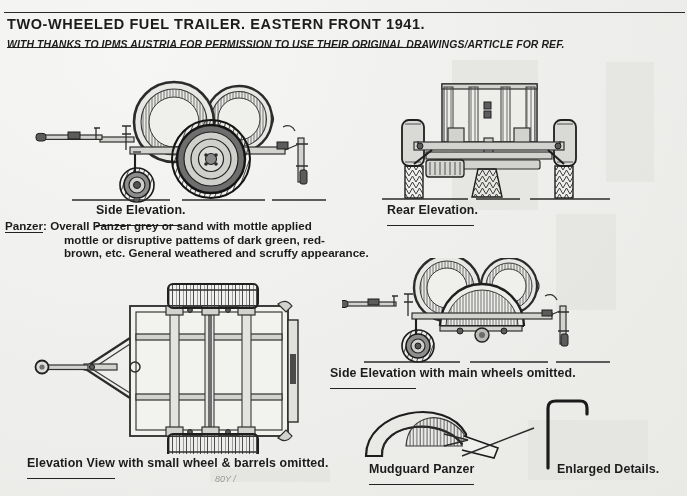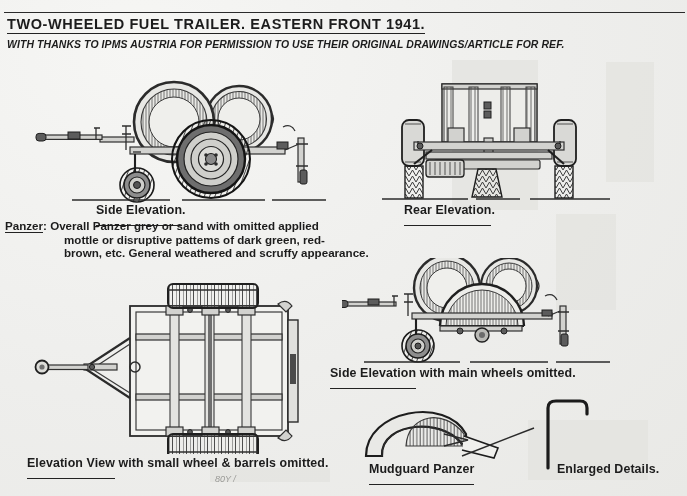--- a/index.html
+++ b/index.html
@@ -28,21 +28,21 @@
     position:absolute;left:4px;right:2px;height:0;
     border-top:1.6px solid #2b2b2b;
   }
   .rule.top{top:12px;}
 
   .title{
     position:absolute;left:7px;top:16px;
     font-size:14.5px;font-weight:bold;letter-spacing:.6px;
     white-space:nowrap;
     border-bottom:1.3px solid #222;
-    padding-bottom:1px;
+    padding-bottom:15px;
   }
   .credit{
     position:absolute;left:7px;top:38px;
     font-size:10.6px;font-weight:bold;font-style:italic;
     letter-spacing:.1px;white-space:nowrap;
     transform:scaleX(.985);transform-origin:left;
   }
 
   .cap{
     position:absolute;font-size:12.4px;font-weight:bold;
@@ -162,21 +162,21 @@
     </svg>
   </div>
 
   <div class="cap" style="left:96px;top:203px;">
     <span class="u2">Side Elevation</span><span>.</span>
   </div>
 
   <div class="colours">
     <span class="ln">
       <span class="lbl">Panzer</span><span>:</span>
-      <span>Overall Panzer grey or sand  with omitted applied</span>
+      <span>Overall Panzer grey or sand  with mottle applied</span>
     </span>
     <span class="ln ind">mottle or disruptive pattems of dark green, red-</span>
     <span class="ln ind">brown, etc. General weathered and scruffy appearance.</span>
   </div>
 
   <div class="figwrap" style="left:374px;top:80px;">
     <svg width="272" height="124" viewBox="0 0 272 124">
       <defs>
         <pattern id="spring" width="7" height="6" patternUnits="userSpaceOnUse">
           <path d="M0 6 L3.5 0 L7 6" fill="none" stroke="#3a3a3a" stroke-width="1"></path>
@@ -236,21 +236,21 @@
       <path d="M190 84 l-16 -14" class="gfat"></path>
 
       <g>
         <path d="M8 119 L94 119" class="ground"></path>
         <path d="M102 119 L146 119" class="ground"></path>
         <path d="M156 119 L236 119" class="ground"></path>
       </g>
     </svg>
   </div>
 
-  <div class="cap" style="left:404px;top:203px;">
+  <div class="cap" style="left:387px;top:203px;">
     <span class="u2">Rear Elevation</span><span>.</span>
   </div>
 
   <div class="figwrap" style="left:342px;top:258px;">
     <svg width="300" height="110" viewBox="0 0 300 110">
       <defs>
         <pattern id="drumB" width="3" height="4" patternUnits="userSpaceOnUse">
           <line x1="1" y1="0" x2="1" y2="4" class="hatch"></line>
         </pattern>
         <pattern id="tread2" width="5" height="5" patternUnits="userSpaceOnUse" patternTransform="rotate(20)">

